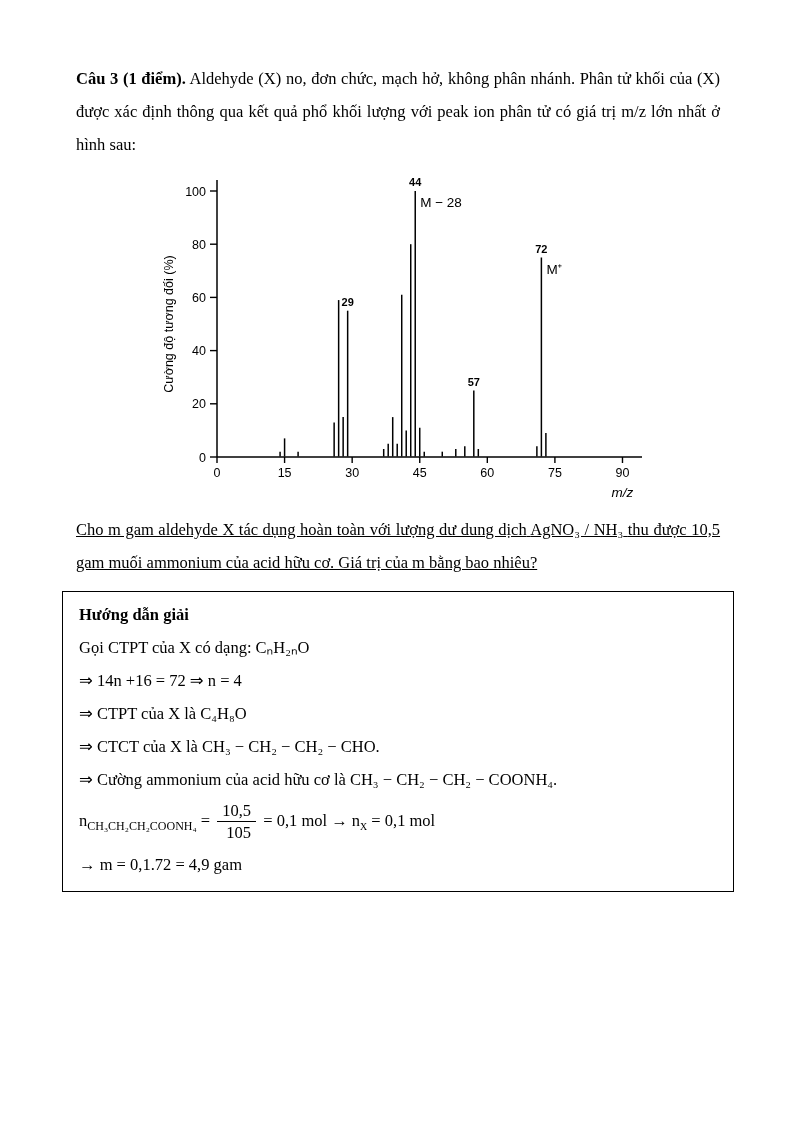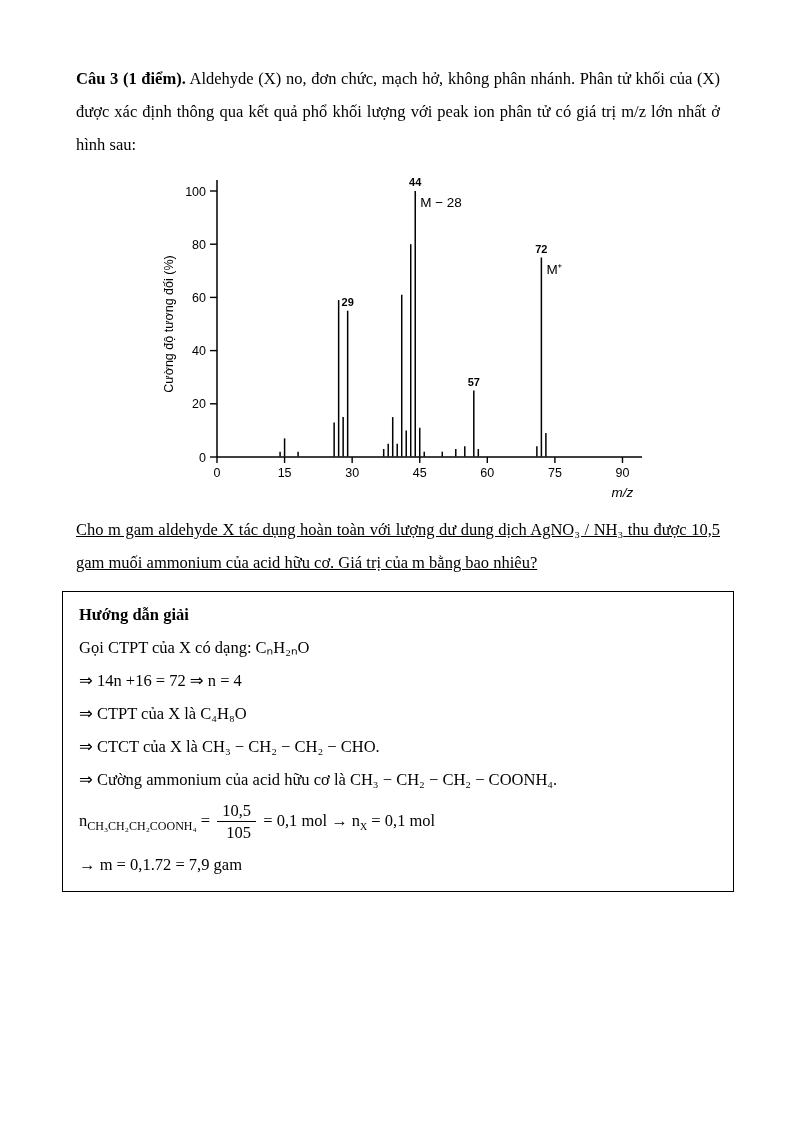--- a/index.html
+++ b/index.html
@@ -113,16 +113,16 @@
     <div class="sol-line sol-title">Hướng dẫn giải</div>
     <div class="sol-line">Gọi CTPT của X có dạng: CₙH₂ₙO</div>
     <div class="sol-line">⇒ 14n +16 = 72 ⇒ n = 4</div>
     <div class="sol-line">⇒ CTPT của X là C₄H₈O</div>
     <div class="sol-line">⇒ CTCT của X là CH₃ − CH₂ − CH₂ − CHO.</div>
     <div class="sol-line">⇒ Cường ammonium của acid hữu cơ là CH₃ − CH₂ − CH₂ − COONH₄.</div>
     <div class="sol-line formula-line"><span class="t">n</span><sub class="bigsub">CH₃CH₂CH₂COONH₄</sub><span class="t"> = </span><span class="frac">
           <span class="num">10,5</span>
           <span class="den">105</span>
         </span><span class="t"> = 0,1 mol → n</span><sub>X</sub><span class="t"> = 0,1 mol</span></div>
-    <div class="sol-line">→ m = 0,1.72 = 7,9 gam</div>
+    <div class="sol-line">→ m = 0,1.72 = 4,9 gam</div>
   </div>
 
 </div>
 
 </body></html>

